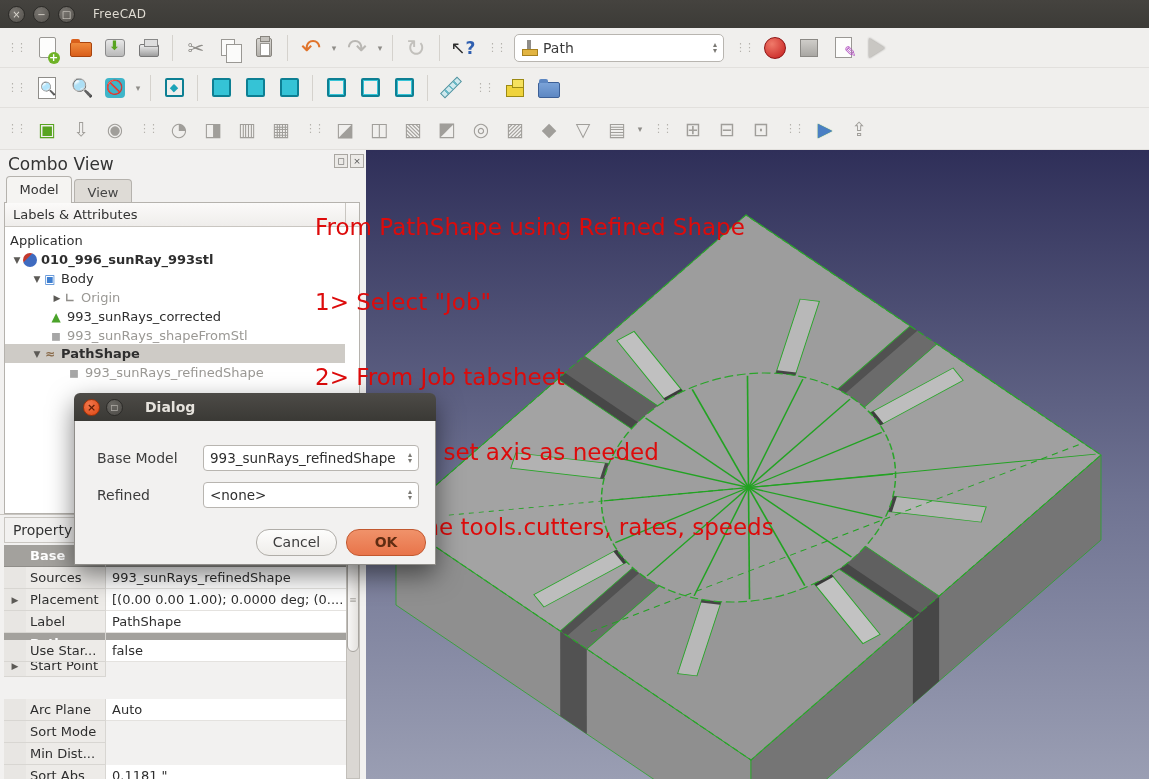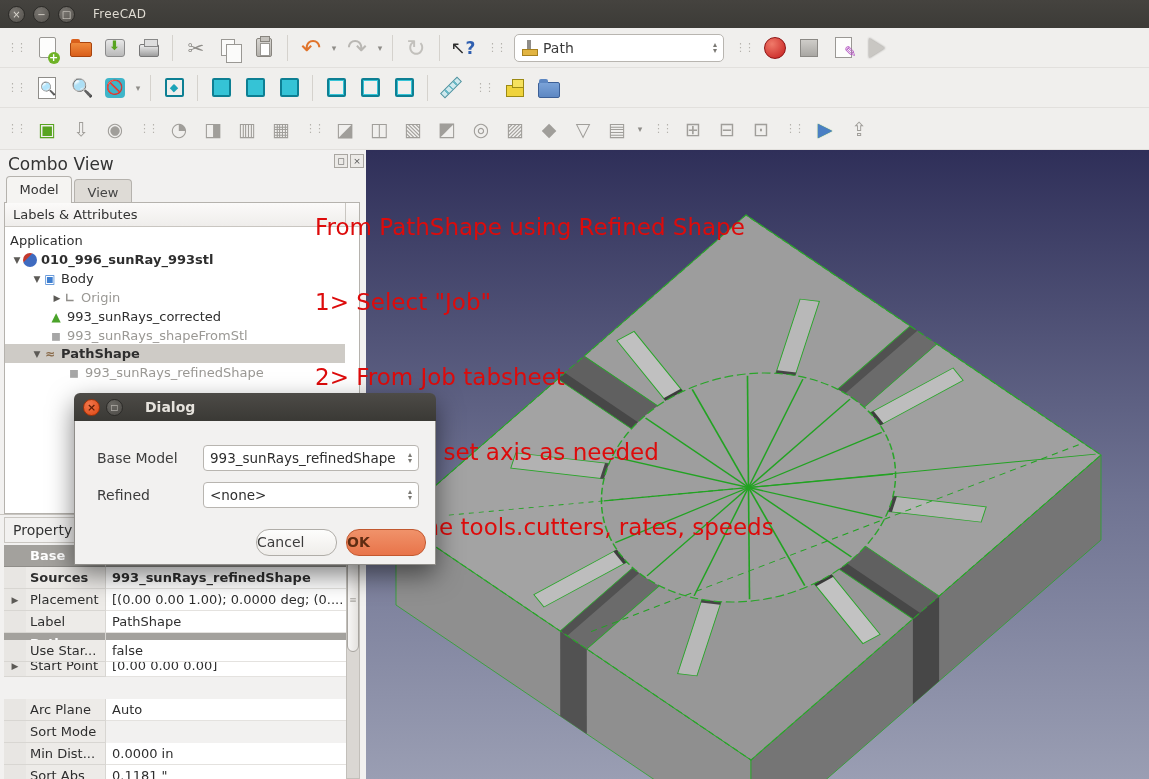--- a/index.html
+++ b/index.html
@@ -103,21 +103,21 @@
   
   #dialog { left:74px; top:393px; width:362px; height:172px; z-index:100; box-shadow:0 10px 26px rgba(0,0,0,.5); border-radius:6px 6px 3px 3px; }
   #dialog-titlebar { left:0; top:0; width:362px; height:28px; background:linear-gradient(#4d4b47,#3a3935); border-radius:6px 6px 0 0; display:flex; align-items:center; }
   #dialog-close { width:17px; height:17px; border-radius:50%; background:radial-gradient(circle at 35% 30%,#f2764b,#dd4814); border:1px solid #9e3209; color:#5e1d05; font-size:11px; line-height:15px; text-align:center; margin-left:9px; font-weight:bold; }
   #dialog-max { width:17px; height:17px; border-radius:50%; background:radial-gradient(circle at 35% 30%,#6b6964,#4b4945); border:1px solid #2b2a27; color:#cfccc6; font-size:8px; line-height:15px; text-align:center; margin-left:6px; }
   #dialog-title { color:#e6e3dd; font-weight:bold; font-size:14px; margin-left:22px; }
   #dialog-body { left:0; top:28px; width:362px; height:144px; background:#f2f1f0; border:1px solid #8f8d89; border-top:none; }
   .dlabel { position:absolute; font-size:14px; color:#3c3c3c; }
   .dcombo { position:absolute; left:128px; width:216px; height:26px; background:#fff; border:1px solid #b8b5b0; border-radius:4px; display:flex; align-items:center; padding:0 6px; font-size:13.5px; color:#2e2e2e; }
   .dcombo .val { flex:1; }
-  .dbtn { position:absolute; height:27px; border:1px solid #b0ada8; border-radius:13px; background:linear-gradient(#fdfdfc,#efedea); font-size:14px; color:#3c3c3c; text-align:left; line-height:25px; }
+  .dbtn { position:absolute; height:27px; border:1px solid #b0ada8; border-radius:13px; background:linear-gradient(#fdfdfc,#efedea); font-size:14px; color:#3c3c3c; text-align:center; line-height:25px; }
   #btn-ok { background:linear-gradient(#f0926a,#e8744a); border-color:#c2582f; color:#5f2c12; font-weight:bold; }
 </style>
 </head>
 <body>
 
 <div id="titlebar" class="abs">
   <div class="winbtn">×</div>
   <div class="winbtn">−</div>
   <div class="winbtn">□</div>
   <div id="window-title">FreeCAD</div>
@@ -437,21 +437,21 @@
 </div>
 
 <div id="prop-panel" class="abs"></div>
 <div id="prop-header" class="abs">Property</div>
 
 <div class="prow group" style="top:545px;">
   <div class="gut"></div>
     <div class="pname">Base</div>
     <div class="pval"></div>
 </div>
-<div class="prow" style="top:567px;font-weight:bold;">
+<div class="prow" style="top:567px;">
   <div class="gut"></div>
     <div class="pname">Sources</div>
     <div class="pval">993_sunRays_refinedShape</div>
 </div>
 <div class="prow" style="top:589px;">
   <div class="gut">▶</div>
     <div class="pname">Placement</div>
     <div class="pval">[(0.00 0.00 1.00); 0.0000 deg; (0....</div>
 </div>
 <div class="prow" style="top:611px;">
@@ -460,40 +460,38 @@
     <div class="pval">PathShape</div>
 </div>
 <div class="prow group" style="top:633px;">
   <div class="gut"></div>
     <div class="pname">Path</div>
     <div class="pval"></div>
 </div>
 <div class="prow" style="top:655px;">
   <div class="gut">▶</div>
     <div class="pname">Start Point</div>
-    <div class="pval">[0.00 0.00 0.00]</div>
 </div>
 <div class="prow" style="top:640px;">
   <div class="gut"></div>
     <div class="pname">Use Star...</div>
     <div class="pval">false</div>
 </div>
 <div class="prow" style="top:699px;">
   <div class="gut"></div>
     <div class="pname">Arc Plane</div>
     <div class="pval">Auto</div>
 </div>
 <div class="prow" style="top:721px;">
   <div class="gut"></div>
     <div class="pname">Sort Mode</div>
 </div>
 <div class="prow" style="top:743px;">
   <div class="gut"></div>
     <div class="pname">Min Dist...</div>
-    <div class="pval">0.0000 in</div>
 </div>
 <div class="prow" style="top:765px;">
   <div class="gut"></div>
     <div class="pname">Sort Abs</div>
     <div class="pval">0.1181 "</div>
 </div>
 <div id="prop-scroll" class="abs"></div>
 <div id="prop-thumb" class="abs"></div>
 
 <div id="annotations" class="abs">

